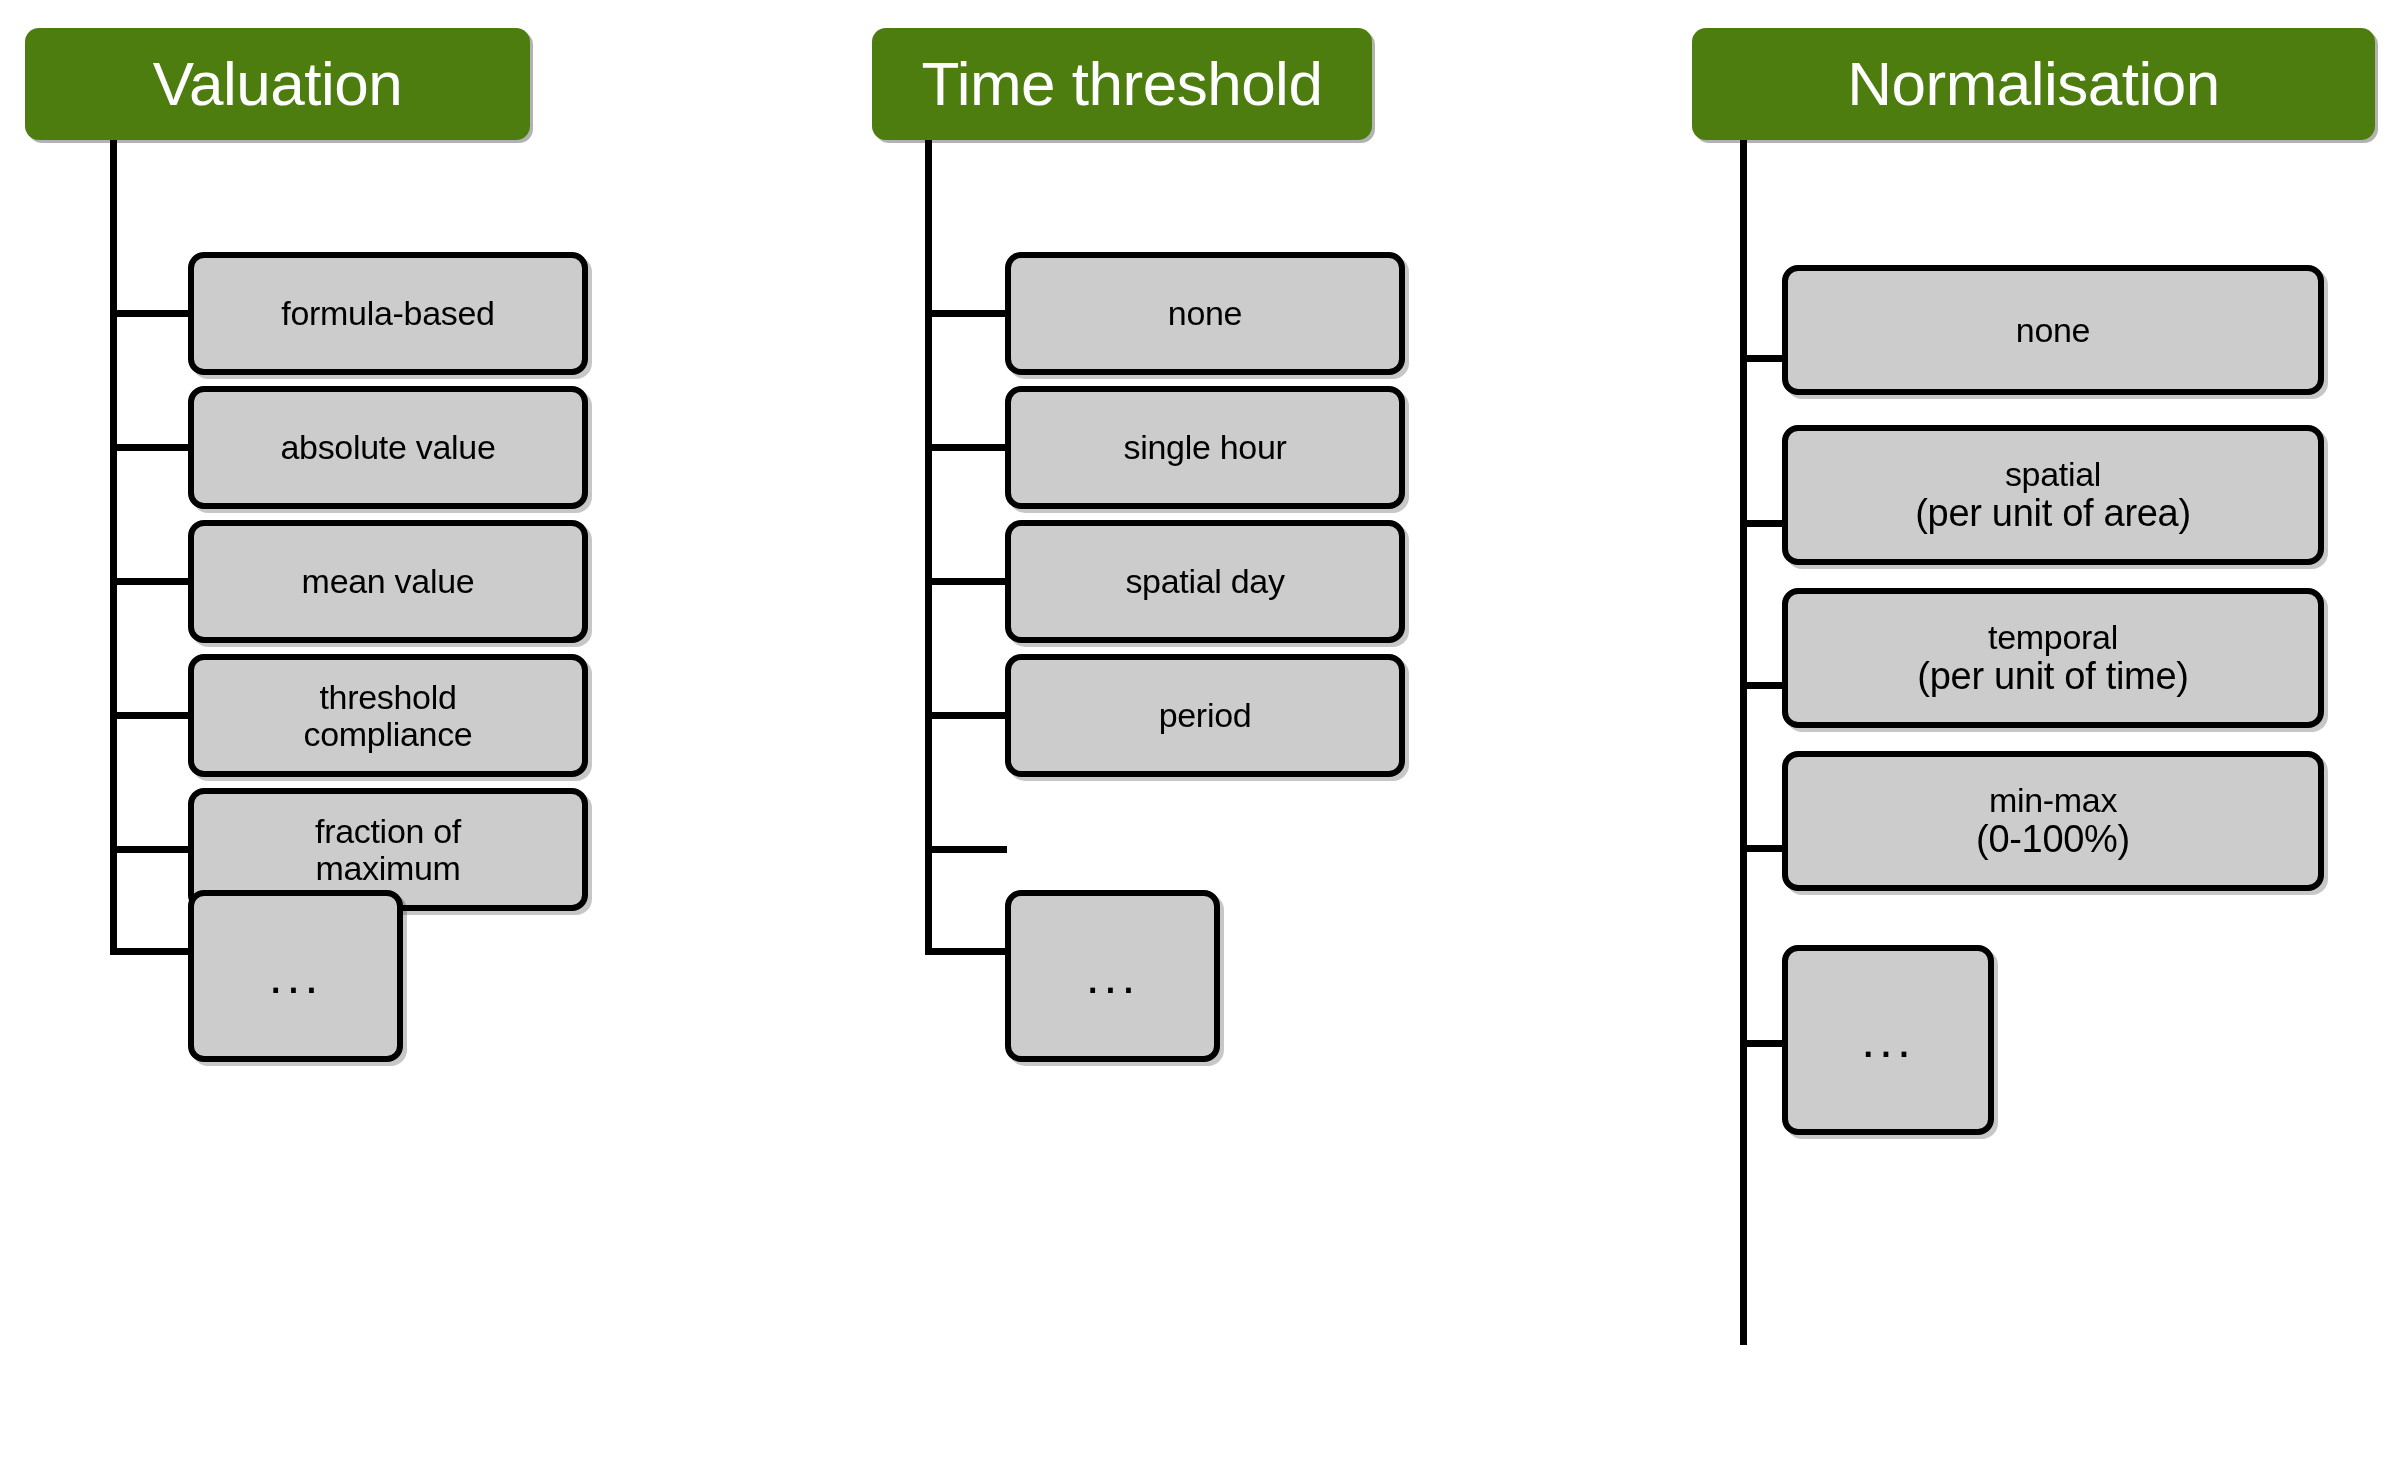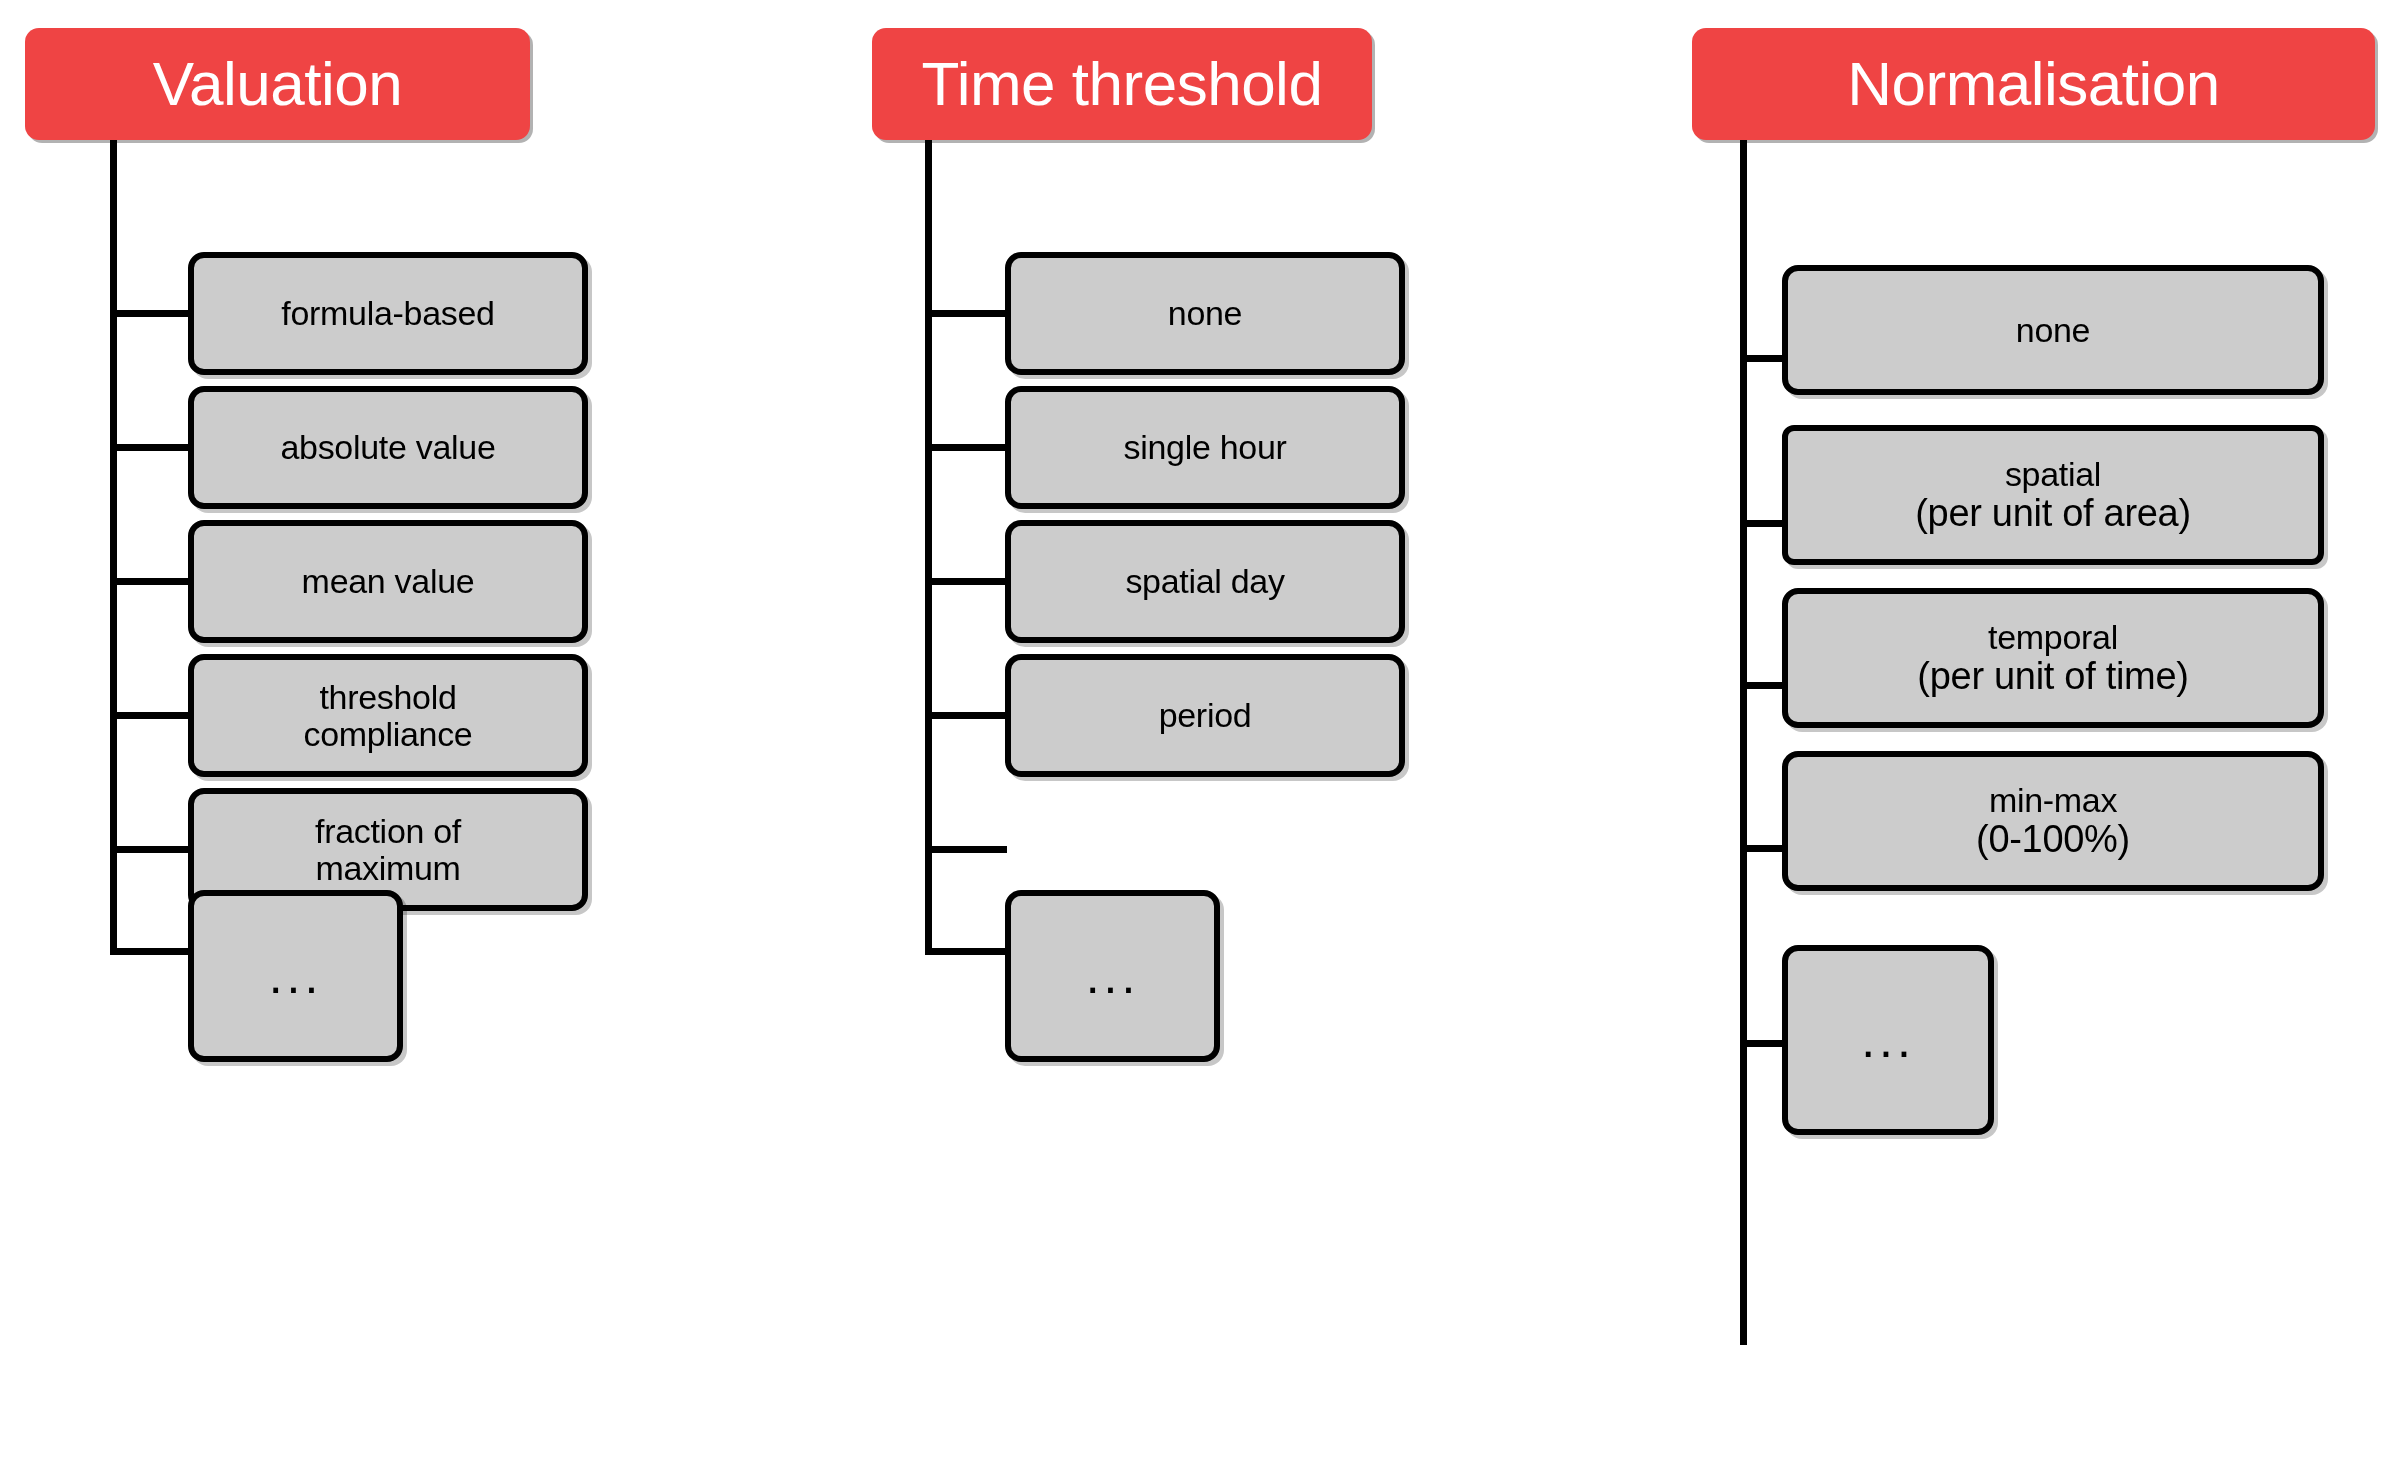--- a/index.html
+++ b/index.html
@@ -26,21 +26,21 @@
     top: 0;
     height: 1480px;
   }
 
   
   .col-header {
     position: absolute;
     left: 0;
     top: 28px;
     height: 112px;
-    background: #ef4444;
+    background: #4d7c0f;
     border-radius: 14px;
     color: #ffffff;
     display: flex;
     align-items: center;
     justify-content: center;
     box-shadow: 3px 3px 0 rgba(0,0,0,0.30);
   }
   .col-header-label {
     font-size: 62px;
     line-height: 1;
@@ -198,21 +198,21 @@
 
     <div class="trunk" style="left:48px; top:140px; height:1205px;"></div>
 
     <div class="stub" style="left:48px; top:355px; width:46px;"></div>
     <div class="item-box" style="left:90px; top:265px; width:542px; height:130px;">
       <span class="item-label">none</span>
 
     </div>
 
     <div class="stub" style="left:48px; top:520px; width:46px;"></div>
-    <div class="item-box" style="left:90px; top:425px; width:542px; height:140px;border-radius:12px;">
+    <div class="item-box" style="left:90px; top:425px; width:542px; height:140px;">
       <span class="item-label">spatial</span>
       <span class="item-sub">(per unit of area)</span>
     </div>
 
     <div class="stub" style="left:48px; top:682px; width:46px;"></div>
     <div class="item-box" style="left:90px; top:588px; width:542px; height:140px;">
       <span class="item-label">temporal</span>
       <span class="item-sub">(per unit of time)</span>
     </div>
 

